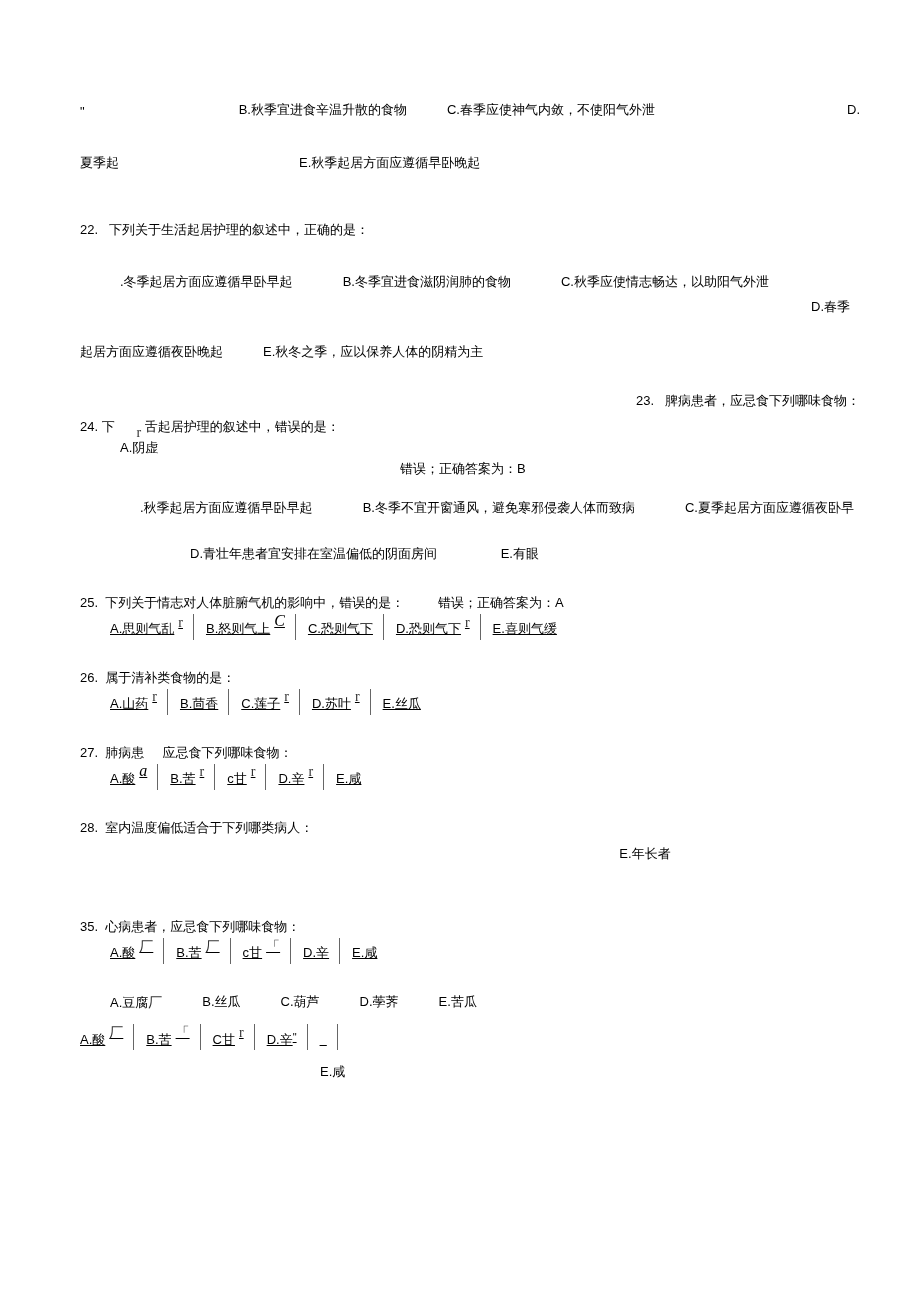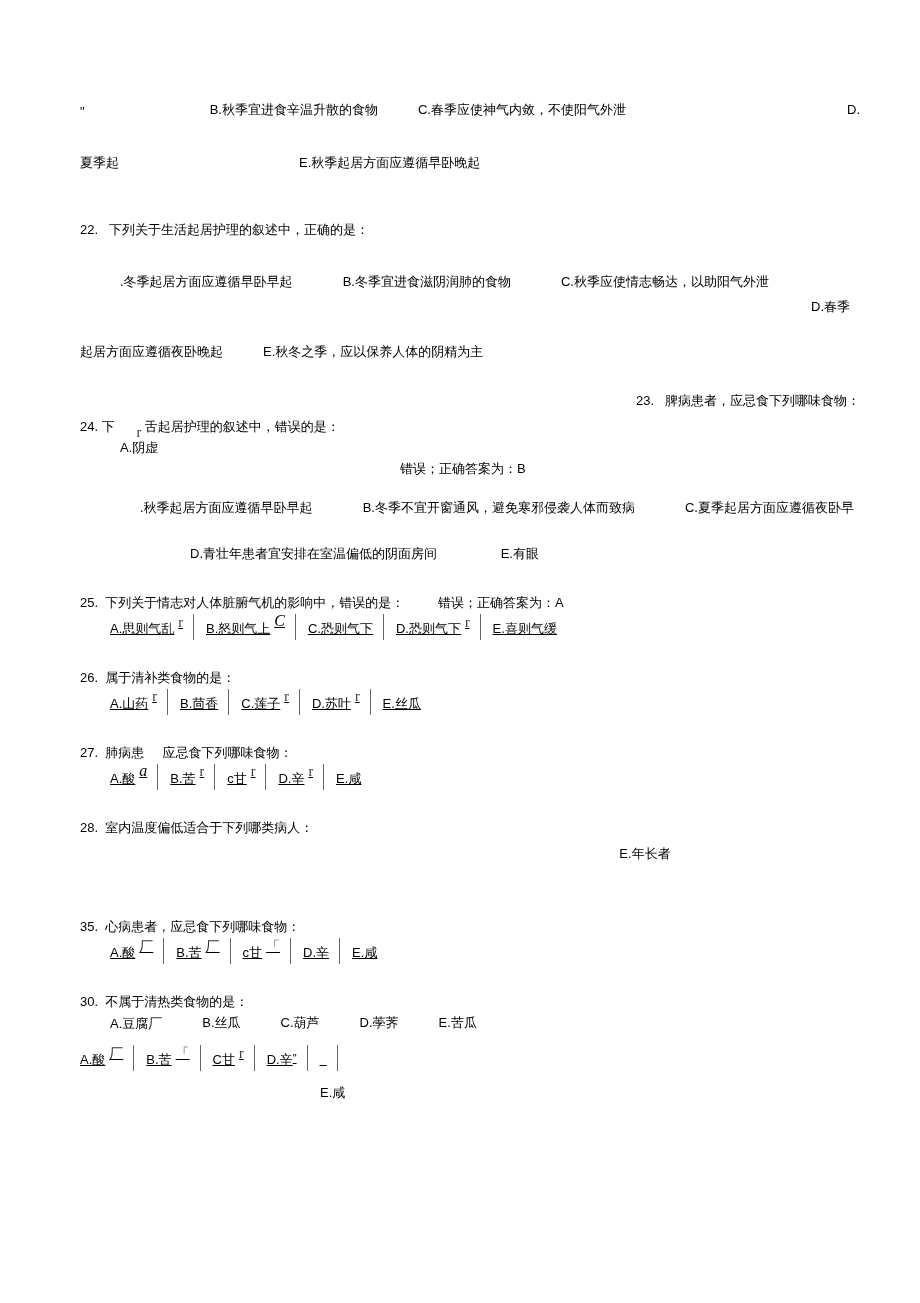--- a/index.html
+++ b/index.html
@@ -118,21 +118,21 @@
       top: -4px;
     }
   </style>
 </head>
 <body>
 
 <div class="page">
 
   <div class="top-line">
     <span class="top-quote">"</span>
-    <span style="margin-left:85px;">B.秋季宜进食辛温升散的食物</span>
+    <span style="margin-left:114px;">B.秋季宜进食辛温升散的食物</span>
     <span>C.春季应使神气内敛，不使阳气外泄</span>
     <span style="margin-left:auto;">D.</span>
   </div>
 
   <div class="wide-row line">
     <span>夏季起</span>
     <span style="margin-left:120px;">E.秋季起居方面应遵循早卧晚起</span>
   </div>
 
   <div class="q-block">
@@ -294,24 +294,20 @@
       <span class="opt-cell">
         <span>D.辛</span>
       </span>
       <span class="opt-cell">
         <span>E.咸</span>
       </span>
     </div>
   </div>
 
   <div class="q-block">
-    <div>
-      <span>30.</span>&nbsp;
-      <span>不属于清热类食物的是：</span>
-    </div>
     <div class="q30-top">
       <span><span>A.豆腐</span><span class="radio">厂</span></span>
       <span>B.丝瓜</span>
       <span>C.葫芦</span>
       <span>D.荸荠</span>
       <span>E.苦瓜</span>
     </div>
     <div class="q30-bot">
       <span class="opt-cell">
         <span>A.酸</span>

